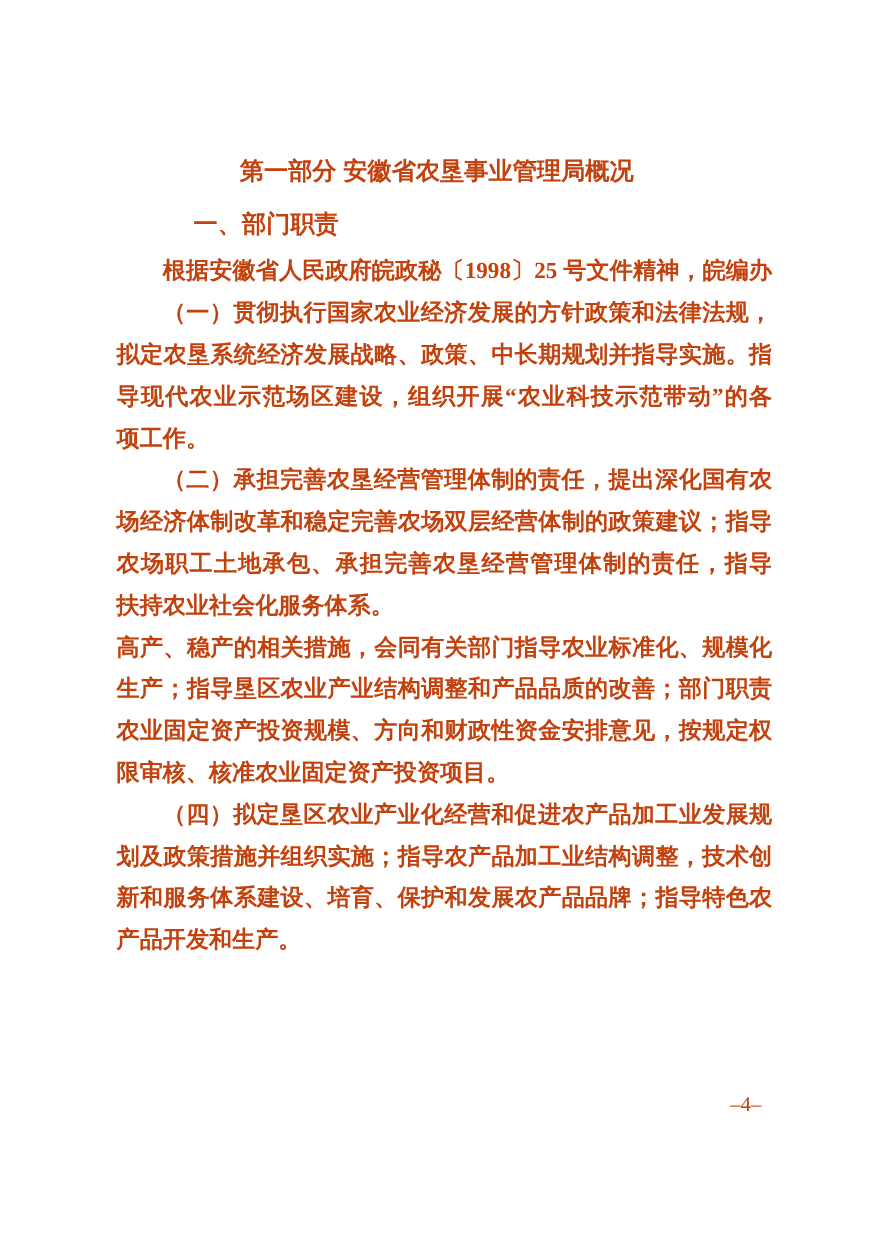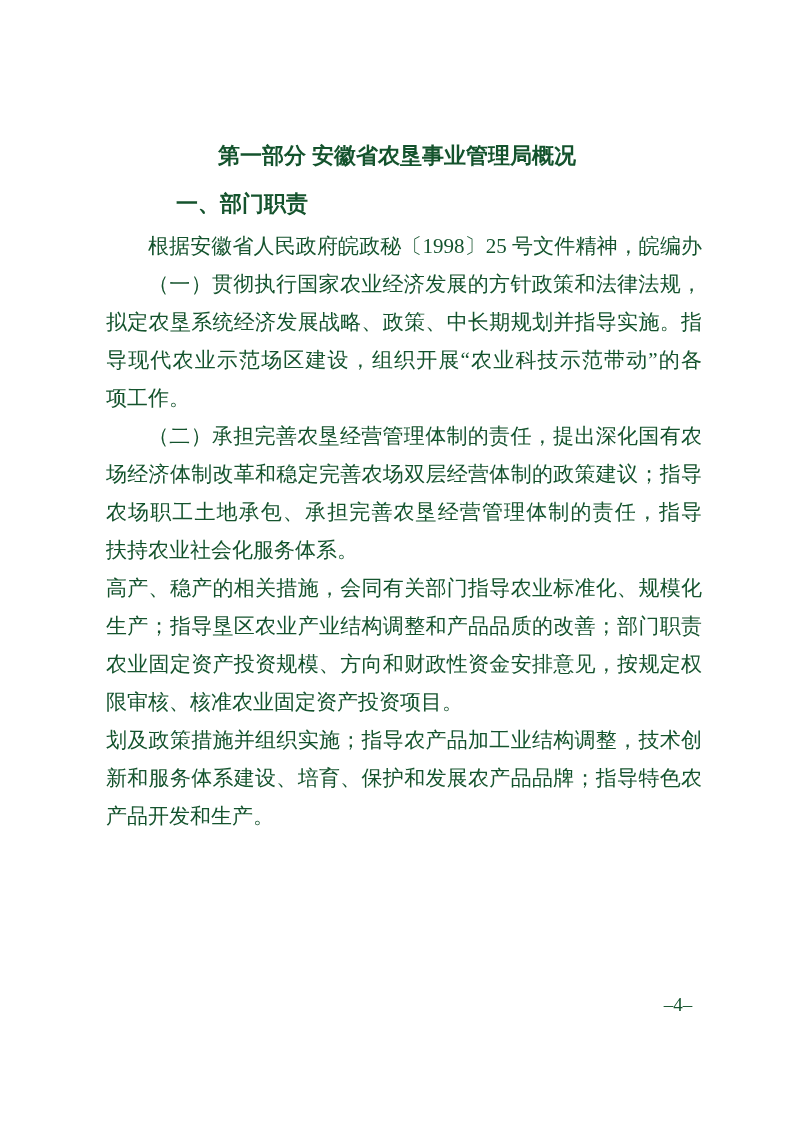--- a/index.html
+++ b/index.html
@@ -5,21 +5,21 @@
   html, body {
     margin: 0;
     padding: 0;
     background: #ffffff;
   }
   .page {
     position: relative;
     width: 752px;
     height: 1123px;
     background: #ffffff;
-    color: #14532d;
+    color: #c2410c;
     font-family: "Liberation Serif", serif;
     overflow: hidden;
   }
   .doc-title {
     position: absolute;
     top: 142px;
     left: 99px;
     width: 596px;
     text-align: center;
     font-family: "Liberation Sans", sans-serif;
@@ -45,20 +45,21 @@
     left: 106px;
     width: 596px;
     font-size: 21px;
   }
   .line {
     height: 38px;
     line-height: 38px;
     white-space: nowrap;
     text-align: justify;
     text-align-last: justify;
+    font-weight: bold;
   }
   .line.first {
     text-indent: 42px;
   }
   .line.last {
     text-align-last: left;
   }
   .page-number {
     position: absolute;
     top: 994px;
@@ -89,20 +90,21 @@
     <div class="line first">（二）承担完善农垦经营管理体制的责任，提出深化国有农</div>
     <div class="line">场经济体制改革和稳定完善农场双层经营体制的政策建议；指导</div>
     <div class="line">农场职工土地承包、承担完善农垦经营管理体制的责任，指导</div>
     <div class="line last">扶持农业社会化服务体系。</div>
 
     <div class="line">高产、稳产的相关措施，会同有关部门指导农业标准化、规模化</div>
     <div class="line">生产；指导垦区农业产业结构调整和产品品质的改善；部门职责</div>
     <div class="line">农业固定资产投资规模、方向和财政性资金安排意见，按规定权</div>
     <div class="line last">限审核、核准农业固定资产投资项目。</div>
 
+    <div class="line first">（四）拟定垦区农业产业化经营和促进农产品加工业发展规</div>
     <div class="line">划及政策措施并组织实施；指导农产品加工业结构调整，技术创</div>
     <div class="line">新和服务体系建设、培育、保护和发展农产品品牌；指导特色农</div>
     <div class="line last">产品开发和生产。</div>
 
   </div>
 
   <div class="page-number">–4–</div>
 
 </div>
 

